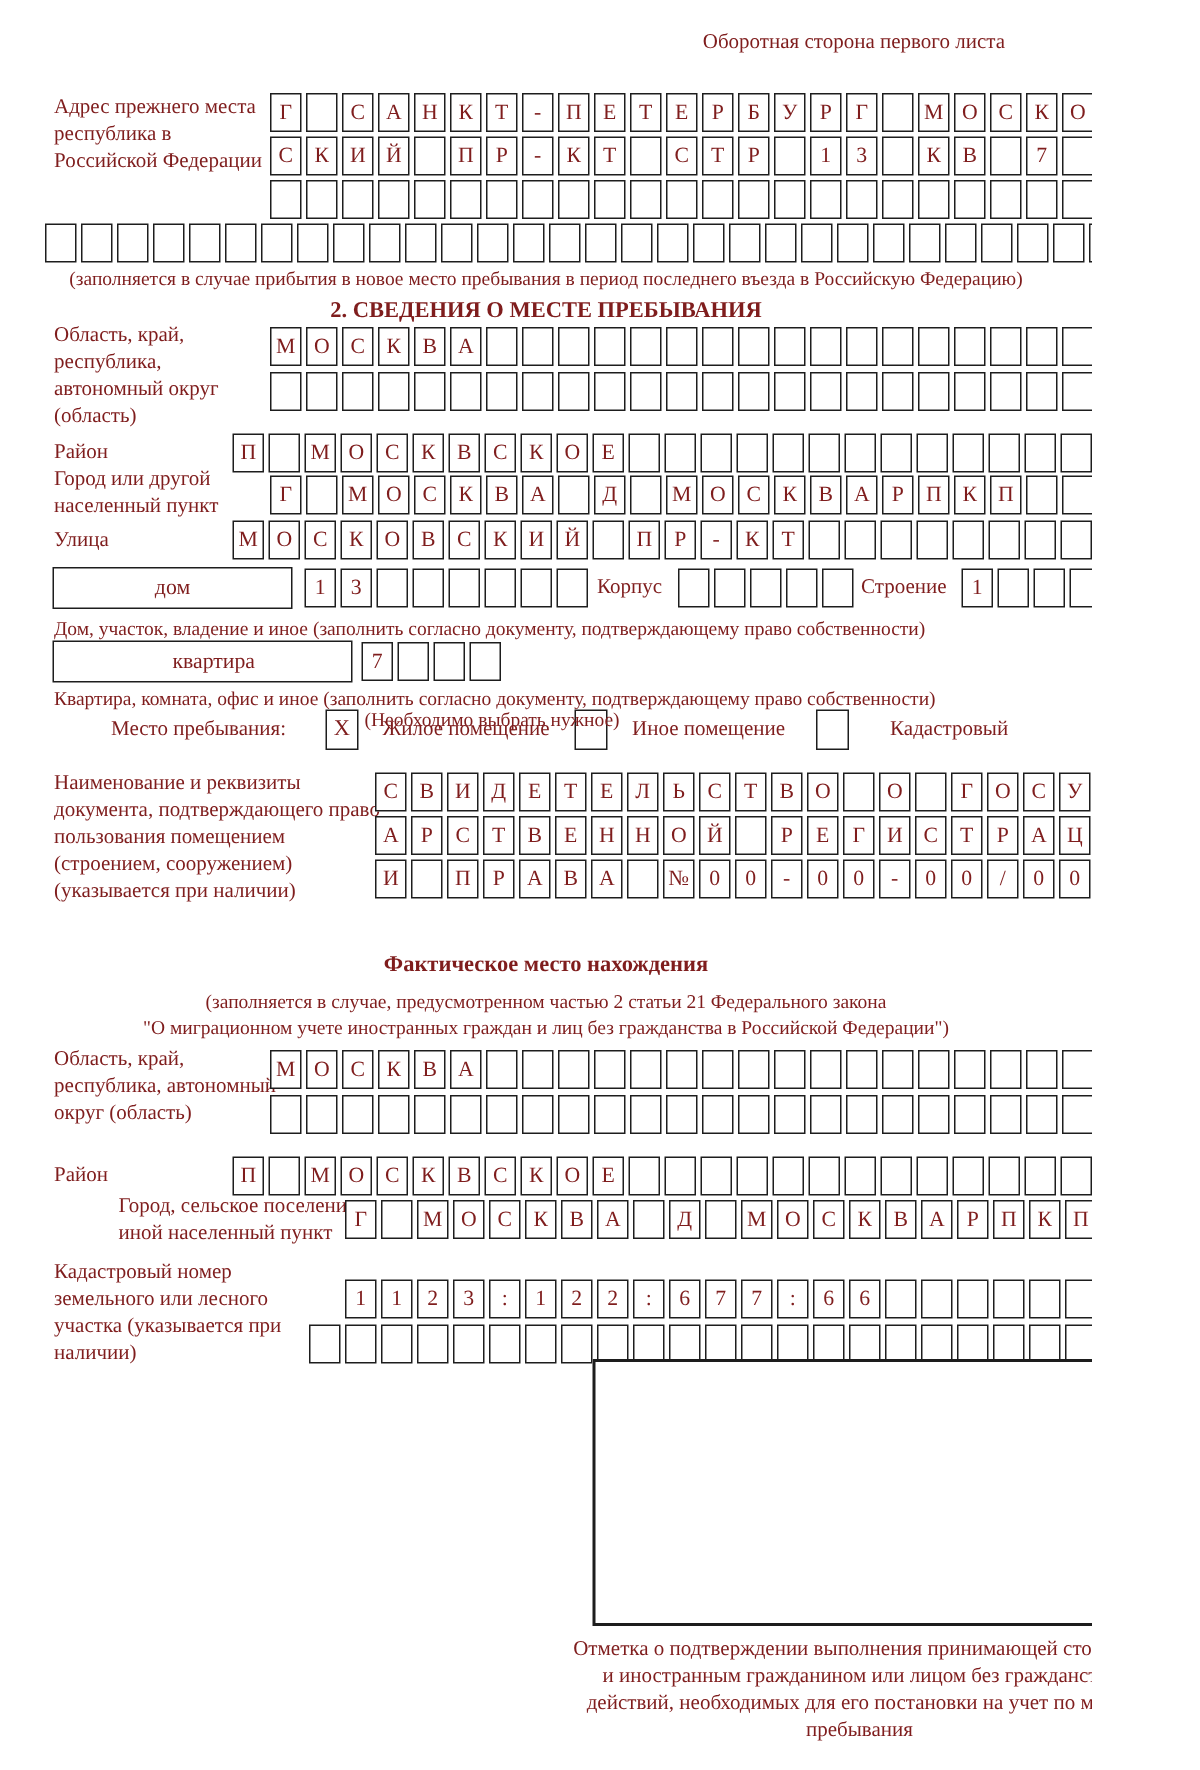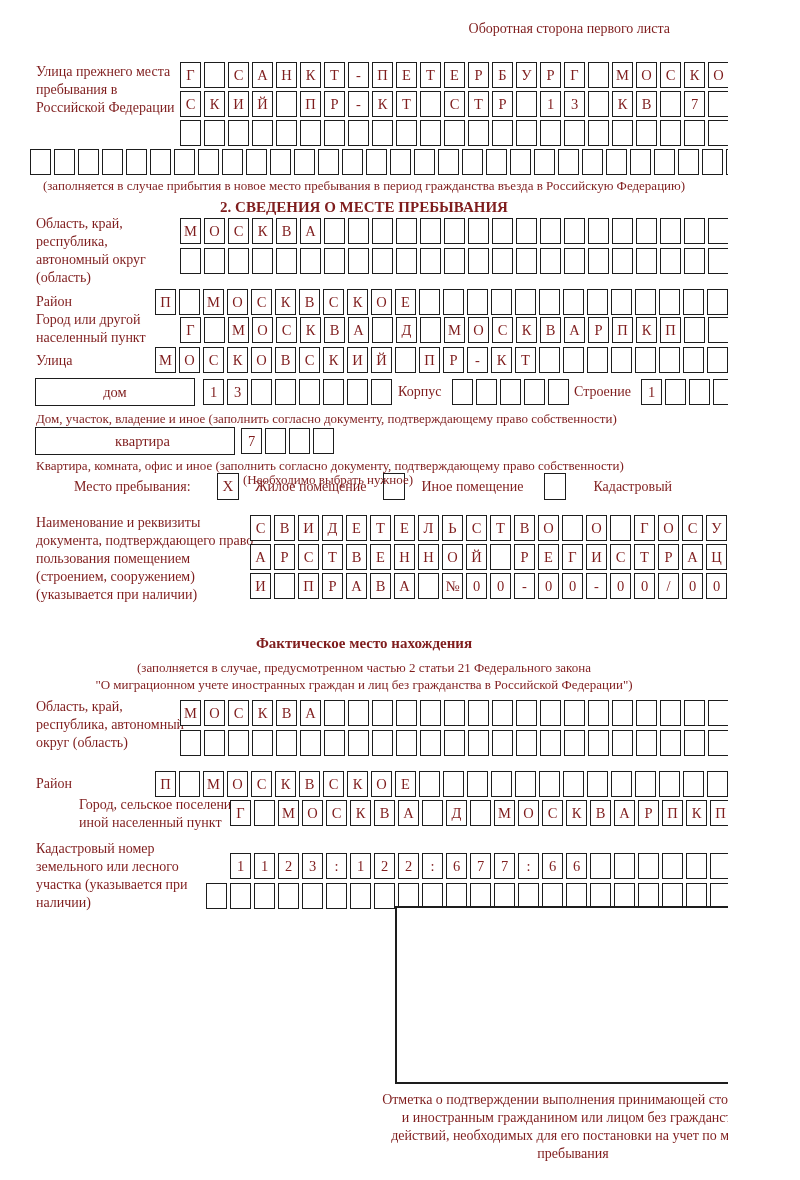--- a/index.html
+++ b/index.html
@@ -27,21 +27,21 @@
   .center { text-align:center; width:100%; }
   .stampbox { border:2px solid #1d1d1d; background:#fff; }
 </style>
 </head>
 <body>
 
 <div class="page">
 
   <div class="abs lbl" style="top:20px; right:58px;">Оборотная сторона первого листа</div>
 
-  <div class="abs lbl" style="top:63px; left:36px; width:142px;">Улица прежнего места пребывания в Российской Федерации</div>
+  <div class="abs lbl" style="top:63px; left:36px; width:142px;">Адрес прежнего места республика в Российской Федерации</div>
   <div class="abs boxrow" style="top:62px;  left:180px;">
       <span class="cell">Г</span>
       <span class="cell"></span>
       <span class="cell">С</span>
       <span class="cell">А</span>
       <span class="cell">Н</span>
       <span class="cell">К</span>
       <span class="cell">Т</span>
       <span class="cell">-</span>
       <span class="cell">П</span>
@@ -138,21 +138,21 @@
       <span class="cell"></span>
       <span class="cell"></span>
       <span class="cell"></span>
       <span class="cell"></span>
       <span class="cell"></span>
       <span class="cell"></span>
       <span class="cell"></span>
       <span class="cell"></span>
       <span class="cell"></span>
     </div>
-  <div class="abs caption center" style="top:178px; left:0;">(заполняется в случае прибытия в новое место пребывания в период гражданства въезда в Российскую Федерацию)</div>
+  <div class="abs caption center" style="top:178px; left:0;">(заполняется в случае прибытия в новое место пребывания в период последнего въезда в Российскую Федерацию)</div>
 
   <div class="abs title" style="top:199px; left:0;">2. СВЕДЕНИЯ О МЕСТЕ ПРЕБЫВАНИЯ</div>
 
   <div class="abs lbl" style="top:215px; left:36px; width:118px;">Область, край, республика, автономный округ (область)</div>
   <div class="abs boxrow" style="top:218px; left:180px;">
       <span class="cell">М</span>
       <span class="cell">О</span>
       <span class="cell">С</span>
       <span class="cell">К</span>
       <span class="cell">В</span>

